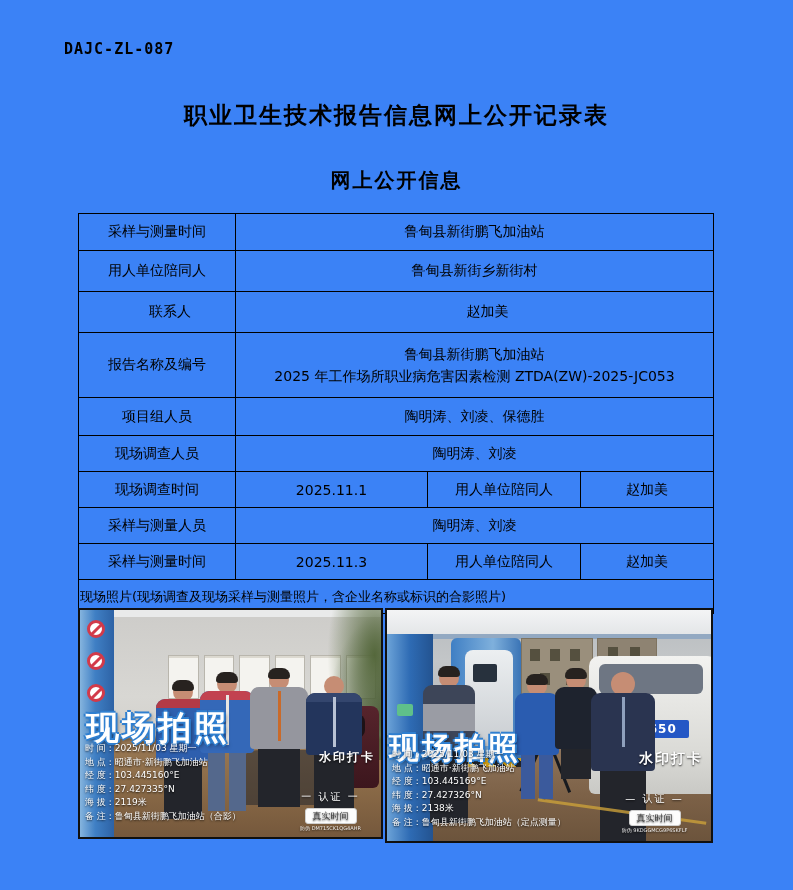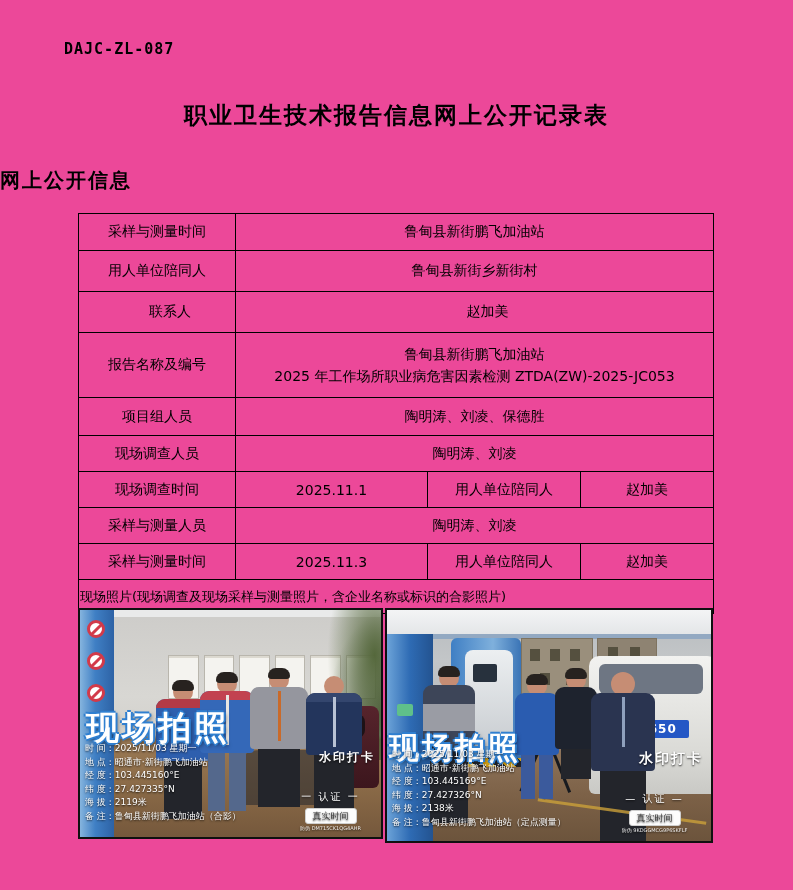--- a/index.html
+++ b/index.html
@@ -1,21 +1,21 @@
 <!DOCTYPE html>
 <html><head>
 <meta charset="utf-8">
 <style>
   html,body{margin:0;padding:0;background:#fff;}
-  .page{position:relative;width:793px;height:890px;background:#ec4899;overflow:hidden;
+  .page{position:relative;width:793px;height:890px;background:#3b82f6;overflow:hidden;
         font-family:"DejaVu Sans","Liberation Sans",sans-serif;color:#000;}
   .doc-code{position:absolute;left:64px;top:40px;font-family:"DejaVu Sans Mono","Liberation Mono",monospace;
         font-weight:bold;font-size:15px;letter-spacing:1px;}
   .title{position:absolute;left:0;top:100px;width:100%;text-align:center;font-size:23px;font-weight:bold;letter-spacing:2px;}
-  .subtitle{position:absolute;left:0;top:167px;width:100%;text-align:left;font-size:20px;font-weight:bold;letter-spacing:2px;}
+  .subtitle{position:absolute;left:0;top:167px;width:100%;text-align:center;font-size:20px;font-weight:bold;letter-spacing:2px;}
   .table-wrap{position:absolute;left:78px;top:213px;width:635px;}
   table{border-collapse:collapse;width:635px;table-layout:fixed;}
   td{border:1px solid #000;text-align:center;vertical-align:middle;font-size:14px;padding:0 2px;overflow:hidden;}
   tr.r1 td{height:36px;} tr.r2 td{height:40px;} tr.r3 td{height:40px;padding-left:28px;}
   tr.r4 td{height:64px;} tr.r5 td{height:37px;} tr.r6 td{height:35px;}
   tr.r7 td{height:35px;} tr.r8 td{height:35px;} tr.r9 td{height:35px;}
   tr.cap td{height:33px;text-align:left;font-size:13px;padding-left:1px;}
   .two-line div{line-height:1.6;}
   
   .photos{position:absolute;left:78px;top:608px;width:720px;height:235px;display:flex;align-items:flex-start;}

